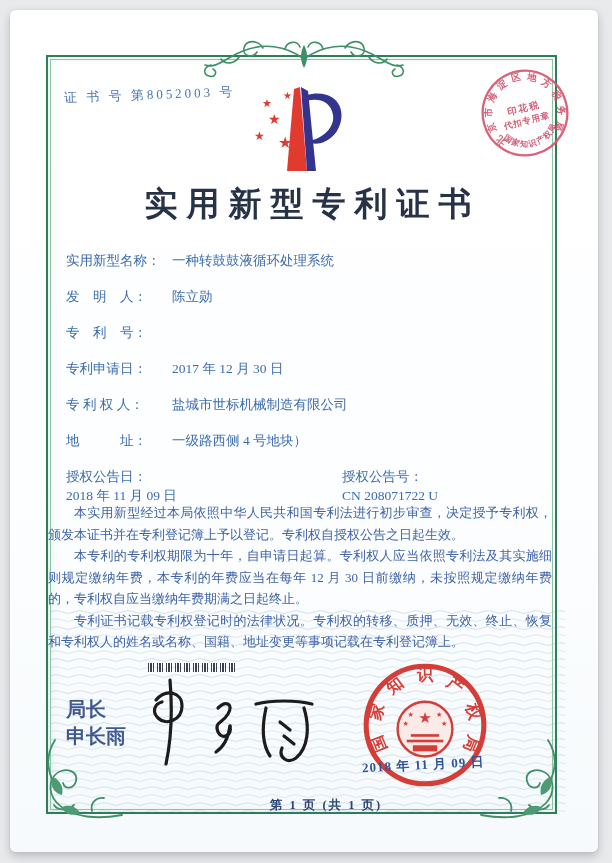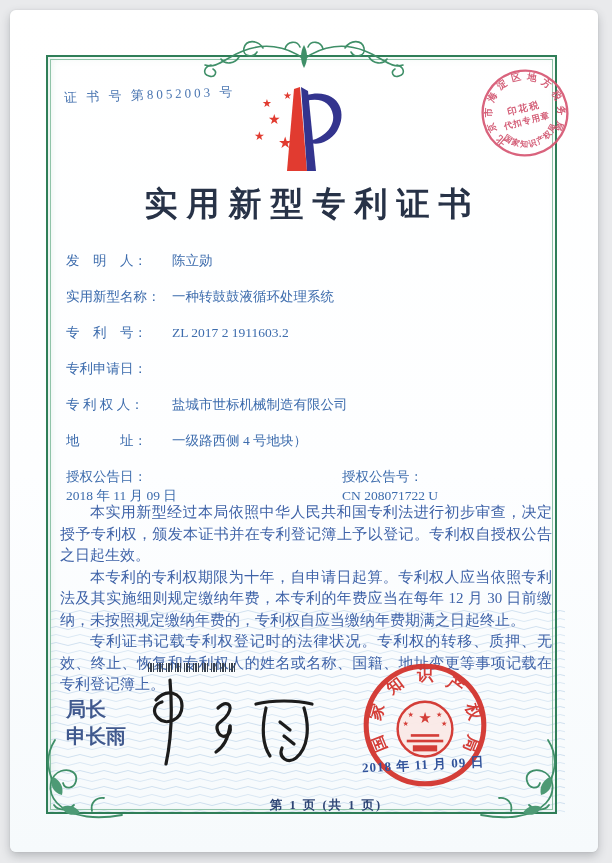--- a/index.html
+++ b/index.html
@@ -23,21 +23,21 @@
   .logo{position:absolute;left:234px;top:74px;width:106px;height:94px;z-index:4;}
   .title{position:absolute;left:8px;right:0;top:172px;text-align:center;z-index:4;
          font-size:33px;font-weight:700;color:#273247;letter-spacing:9px;text-indent:9px;}
   .fields{position:absolute;left:56px;right:44px;top:241px;z-index:4;font-size:13.5px;
           color:#3d6cad;}
   .row{display:flex;margin-bottom:17px;line-height:19px;}
   .row .lab{width:106px;flex:none;}
   .row .val{flex:1;}
   .grant-pair{display:flex;flex-direction:column;}
   .grant-left{width:276px;flex:none;}
-  .paras{position:absolute;left:50px;right:46px;top:492px;z-index:4;font-size:15px;
+  .paras{position:absolute;left:38px;right:46px;top:492px;z-index:4;font-size:13px;
          line-height:21.5px;color:#3f63a8;text-align:justify;}
   .paras p{margin:0;text-indent:2em;}
   .barcode{position:absolute;left:138px;top:653px;width:88px;height:9px;z-index:4;
     background:repeating-linear-gradient(90deg,#39424d 0 1px,transparent 1px 2px,
       #39424d 2px 4px,transparent 4px 5px,#39424d 5px 6px,transparent 6px 9px);}
   .signer{position:absolute;left:56px;top:686px;z-index:4;font-size:20px;font-weight:700;
           color:#40598e;line-height:27px;}
   .signature{position:absolute;left:116px;top:664px;width:212px;height:96px;z-index:5;}
   .red-seal{position:absolute;left:344px;top:644px;width:142px;height:142px;z-index:5;opacity:.95;}
   .seal-date{position:absolute;left:352px;top:746px;z-index:6;font-size:13px;color:#31539b;
@@ -164,33 +164,33 @@
         <text x="34" y="64" font-size="16">★</text>
         <text x="18" y="23" font-size="11">★</text>
         <text x="39" y="15" font-size="10">★</text>
       </g>
     </svg>
 
     <div class="title">实用新型专利证书</div>
 
     <div class="fields">
       <div class="row">
+        <span class="lab">实用新型名称：</span>
+        <span class="val">一种转鼓鼓液循环处理系统</span>
+      </div>
+      <div class="row">
         <span class="lab">发　明　人：</span>
         <span class="val">陈立勋</span>
       </div>
       <div class="row">
-        <span class="lab">实用新型名称：</span>
-        <span class="val">一种转鼓鼓液循环处理系统</span>
-      </div>
-      <div class="row">
         <span class="lab">专　利　号：</span>
-        <span class="val">ZL 2017 2 1911603.2</span>
       </div>
       <div class="row">
         <span class="lab">专利申请日：</span>
+        <span class="val">2017 年 12 月 30 日</span>
       </div>
       <div class="row">
         <span class="lab">专 利 权 人：</span>
         <span class="val">盐城市世标机械制造有限公司</span>
       </div>
       <div class="row">
         <span class="lab">地　　　址：</span>
         <span class="val">
           <div>一级路西侧 4 号地块）</div>
         </span>

